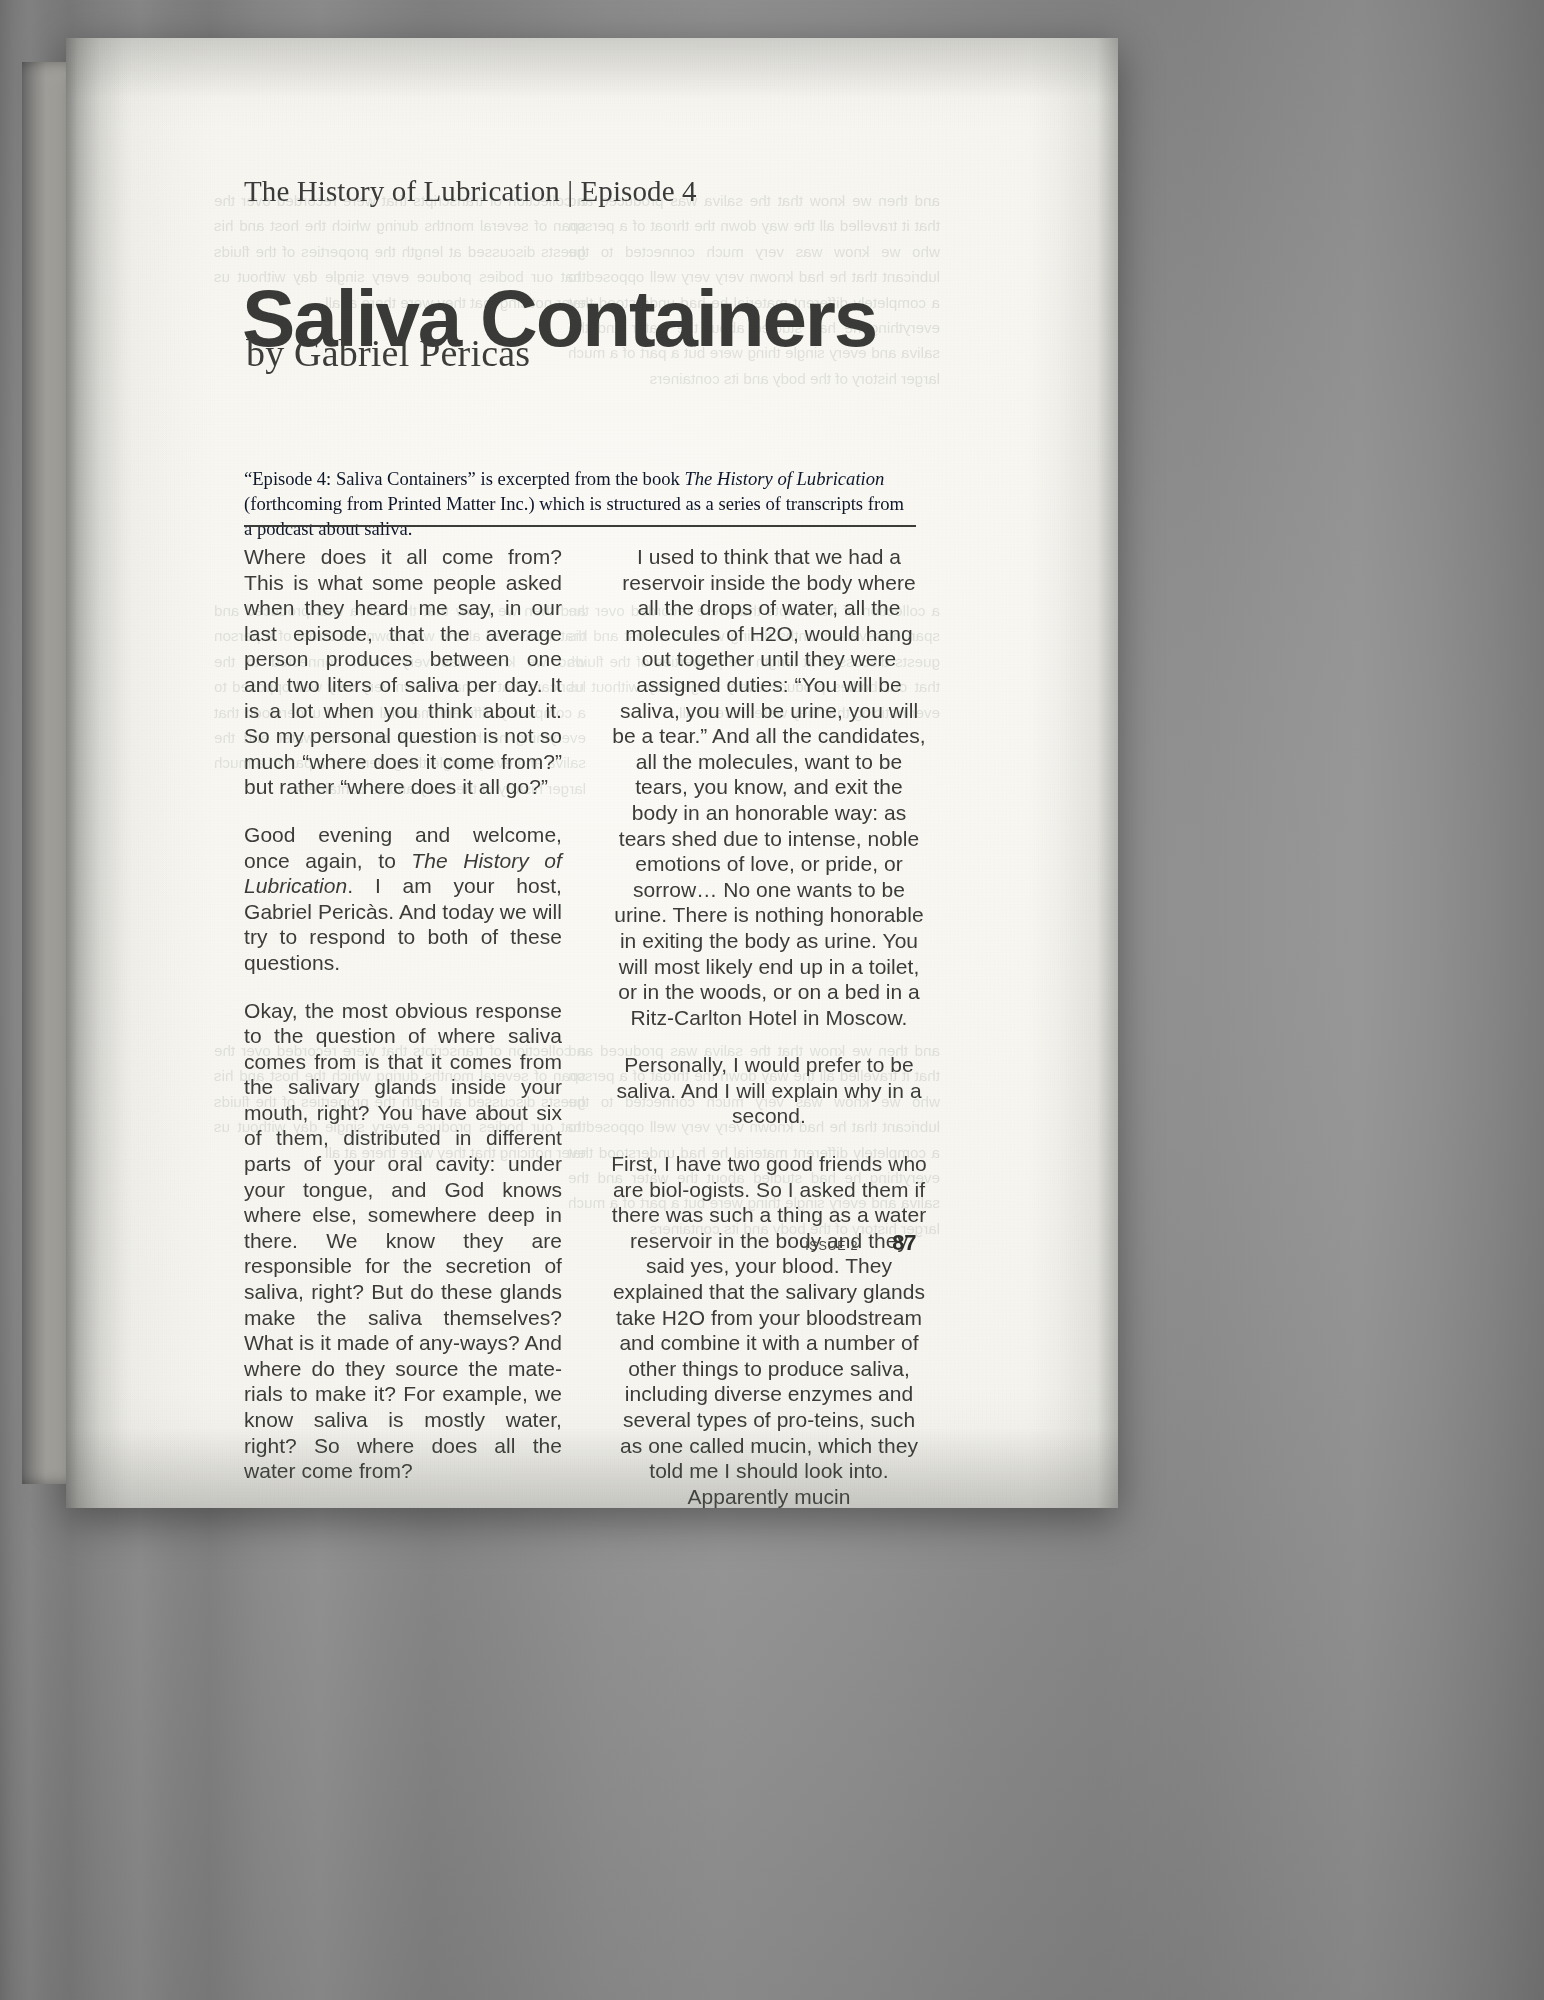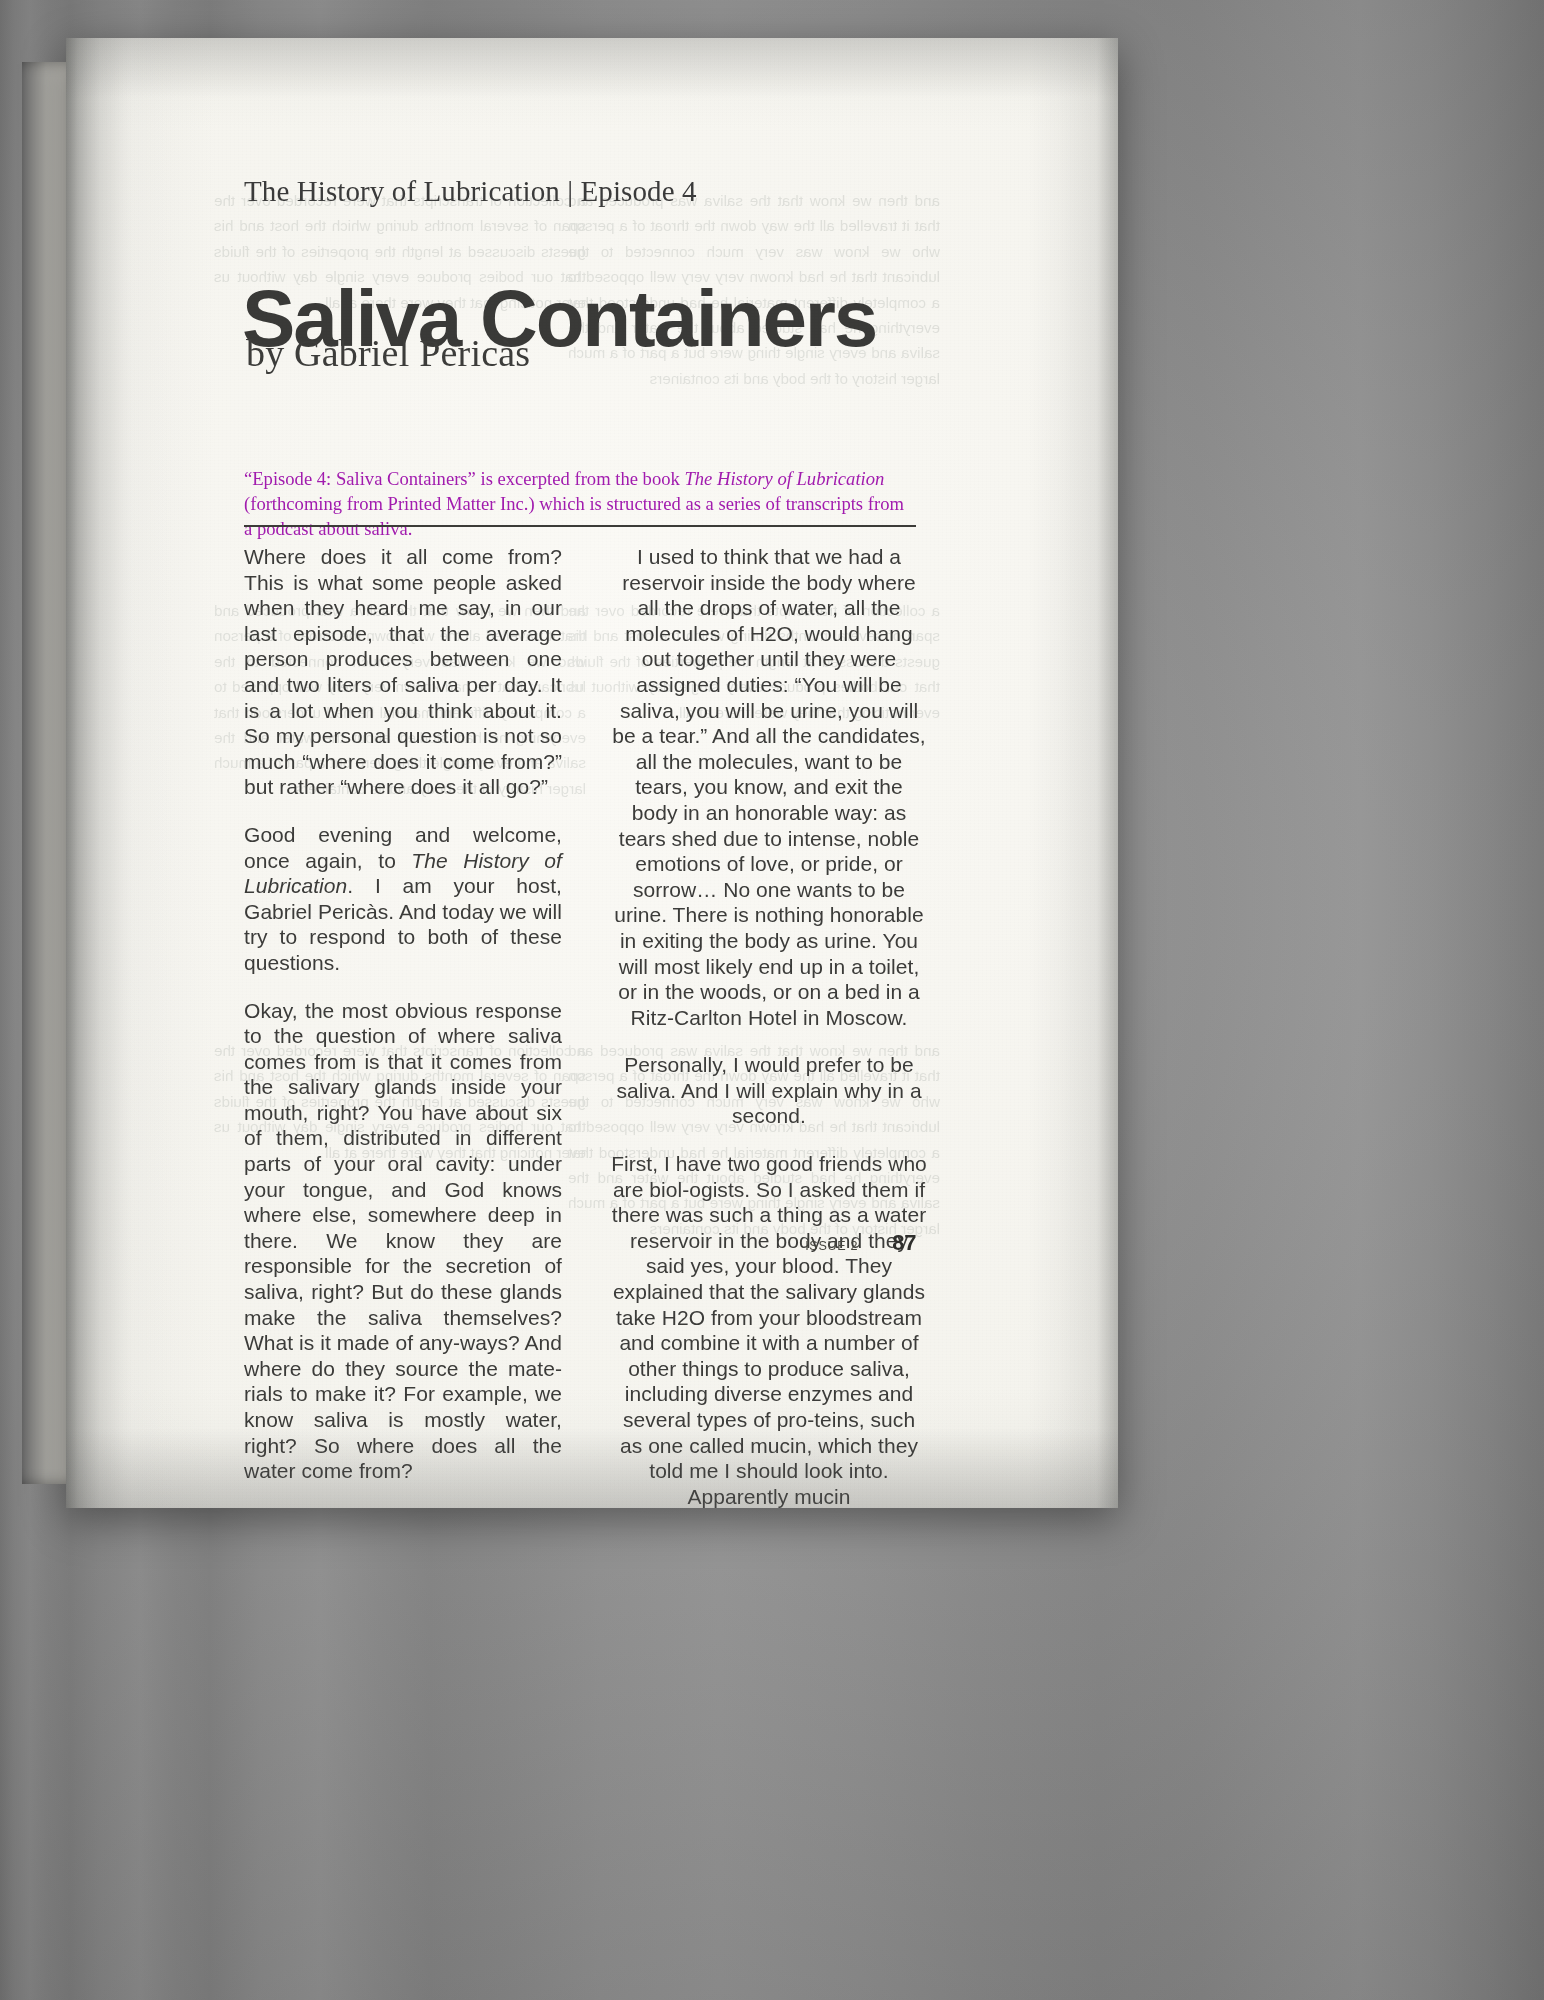--- a/index.html
+++ b/index.html
@@ -100,21 +100,21 @@
     color:#3a3a38;
   }
   .byline{
     position:absolute;left:180px;top:293px;width:700px;
     font-family:"Liberation Serif",serif;
     font-weight:400;font-size:38px;letter-spacing:.2px;color:#3d3d3b;
   }
   .standfirst{
     position:absolute;left:178px;top:428px;width:672px;
     font-family:"Liberation Serif",serif;
-    font-weight:400;font-size:18.6px;line-height:25px;color:#a21caf;
+    font-weight:400;font-size:18.6px;line-height:25px;color:#0f172a;
   }
   .standfirst i{font-style:italic;}
   .rule{
     position:absolute;left:178px;top:487px;width:672px;height:2px;
     background:#3c3c38;
   }
   .columns{
     position:absolute;left:178px;top:506px;width:672px;height:640px;
   }
   .col{

